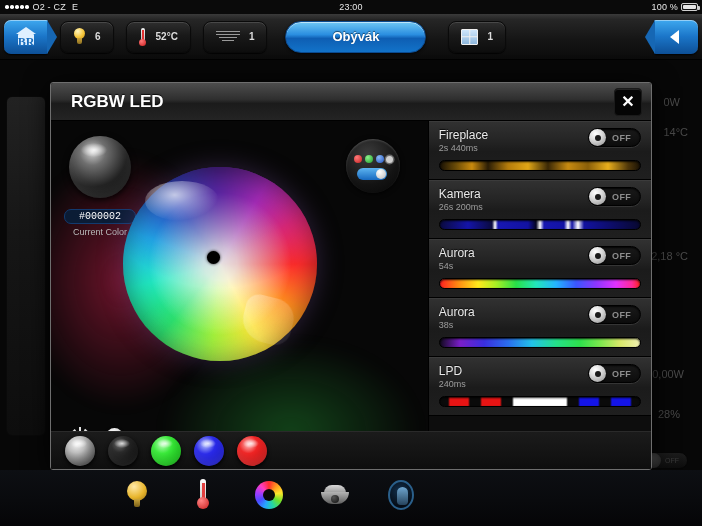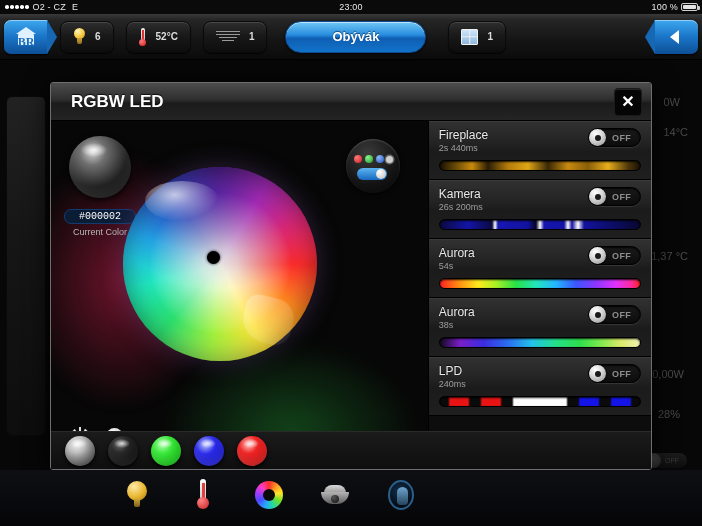--- a/index.html
+++ b/index.html
@@ -462,21 +462,21 @@
       <span class="chev-left"></span>
     </div>
   </div>
 
   <div class="bg-layer">
 
 
 
     <div class="bg-value" style="position:absolute; right:22px; top:36px;">0W</div>
     <div class="bg-value" style="position:absolute; right:14px; top:66px;">14°C</div>
-    <div class="bg-value" style="position:absolute; right:14px; top:190px;">1,37 °C</div>
+    <div class="bg-value" style="position:absolute; right:14px; top:190px;">2,18 °C</div>
     <div class="bg-value" style="position:absolute; right:18px; top:308px;text-align:right;">0,00W</div>
     <div class="bg-value" style="position:absolute; right:22px; top:348px;">28%</div>
 
     <div class="bg-toggle" style="position:absolute; right:14px; top:392px;">
         <i></i>
         <span>OFF</span>
       </div>
     <div class="bg-strip" style="right:10px; top:420px; width:54px; background:linear-gradient(90deg,#2a1030,#60204a,#8a2a3a);"></div>
 
     <div class="bg-card" style="left:6px; top:36px; width:40px; height:340px;"></div>

